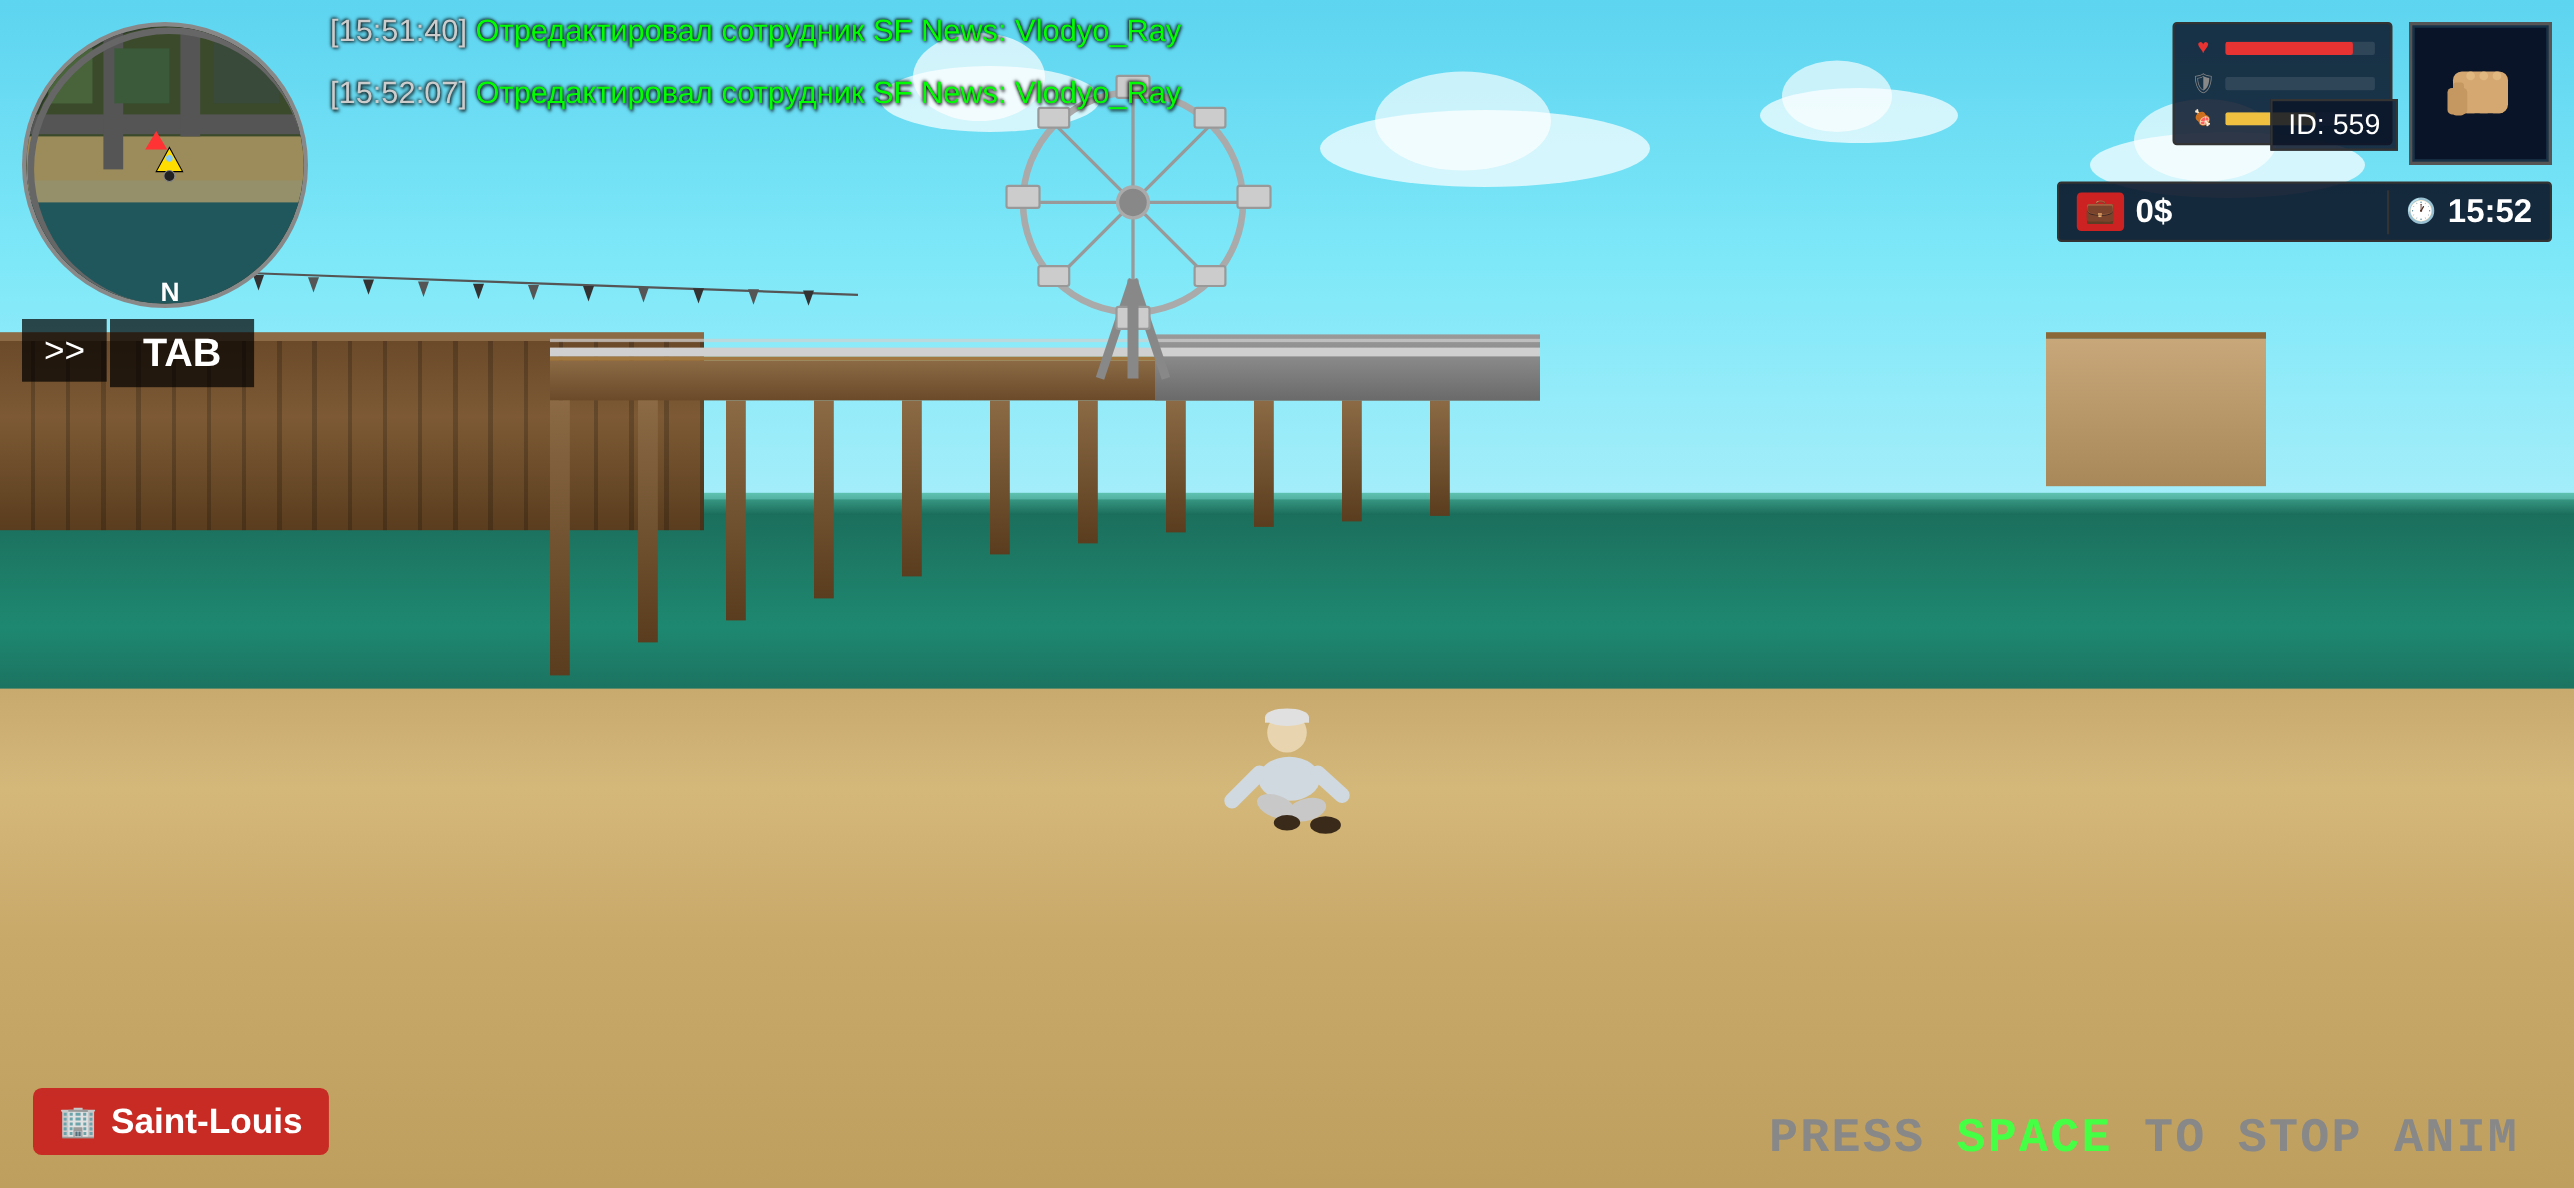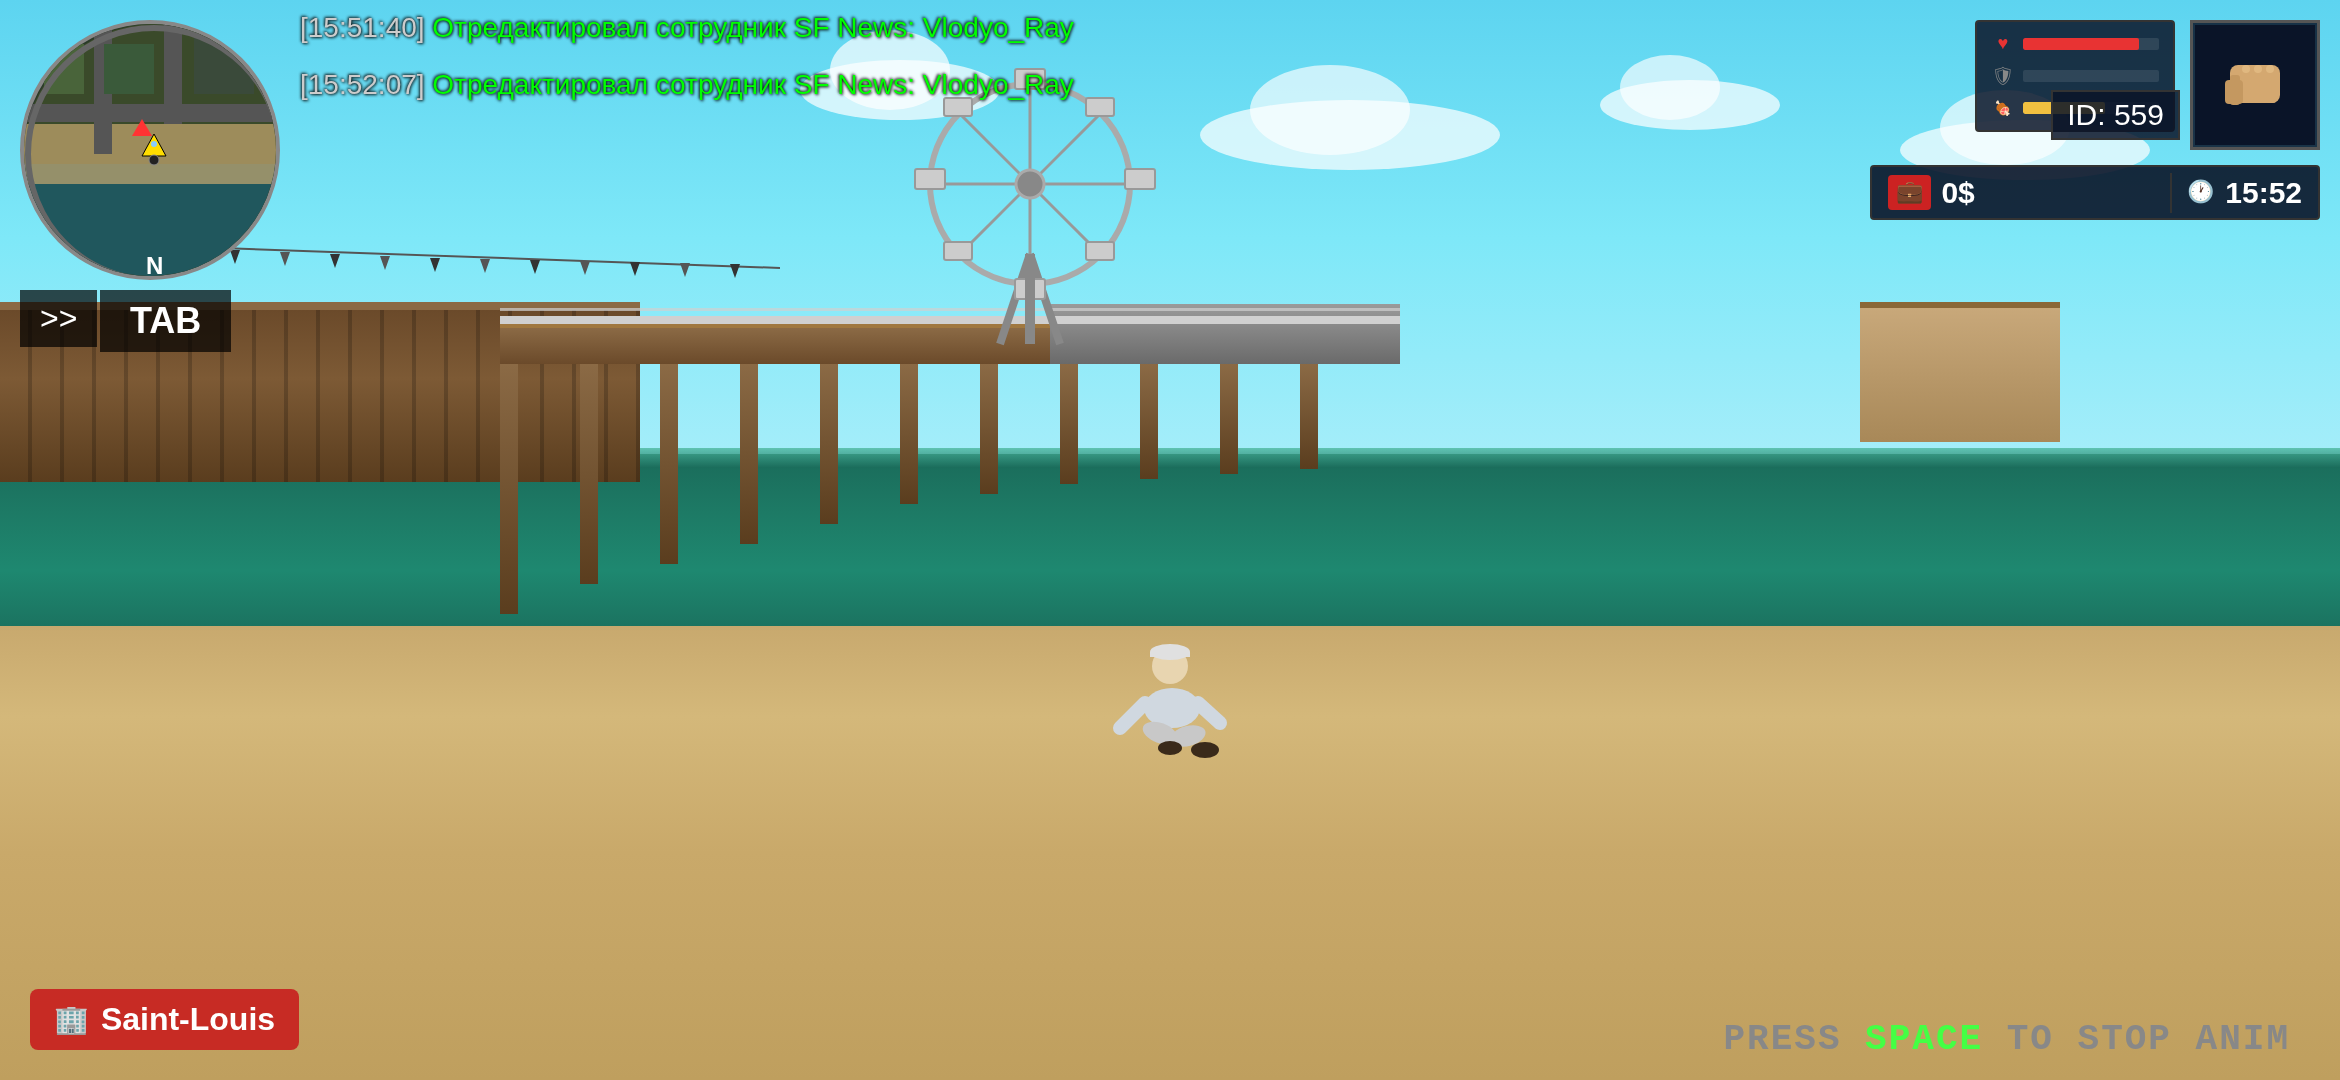--- a/index.html
+++ b/index.html
@@ -236,21 +236,21 @@
     }
 
     
     #id-badge {
       position: absolute;
       top: 90px;
       right: 160px;
       background: rgba(10,20,40,0.85);
       border: 2px solid #333;
       color: white;
-      font-size: 30px;
+      font-size: 26px;
       font-family: Arial, sans-serif;
       padding: 6px 14px;
     }
 
     
     #money-time-bar {
       position: absolute;
       top: 165px;
       right: 20px;
       width: 450px;
@@ -320,21 +320,21 @@
     }
     .location-icon {
       font-size: 28px;
     }
 
     
     #press-space {
       position: absolute;
       bottom: 20px;
       right: 50px;
-      font-size: 36px;
+      font-size: 44px;
       font-family: 'Courier New', monospace;
       font-weight: bold;
       color: #888888;
       text-transform: uppercase;
       letter-spacing: 2px;
     }
     #press-space .highlight {
       color: #44ff44;
     }
 

